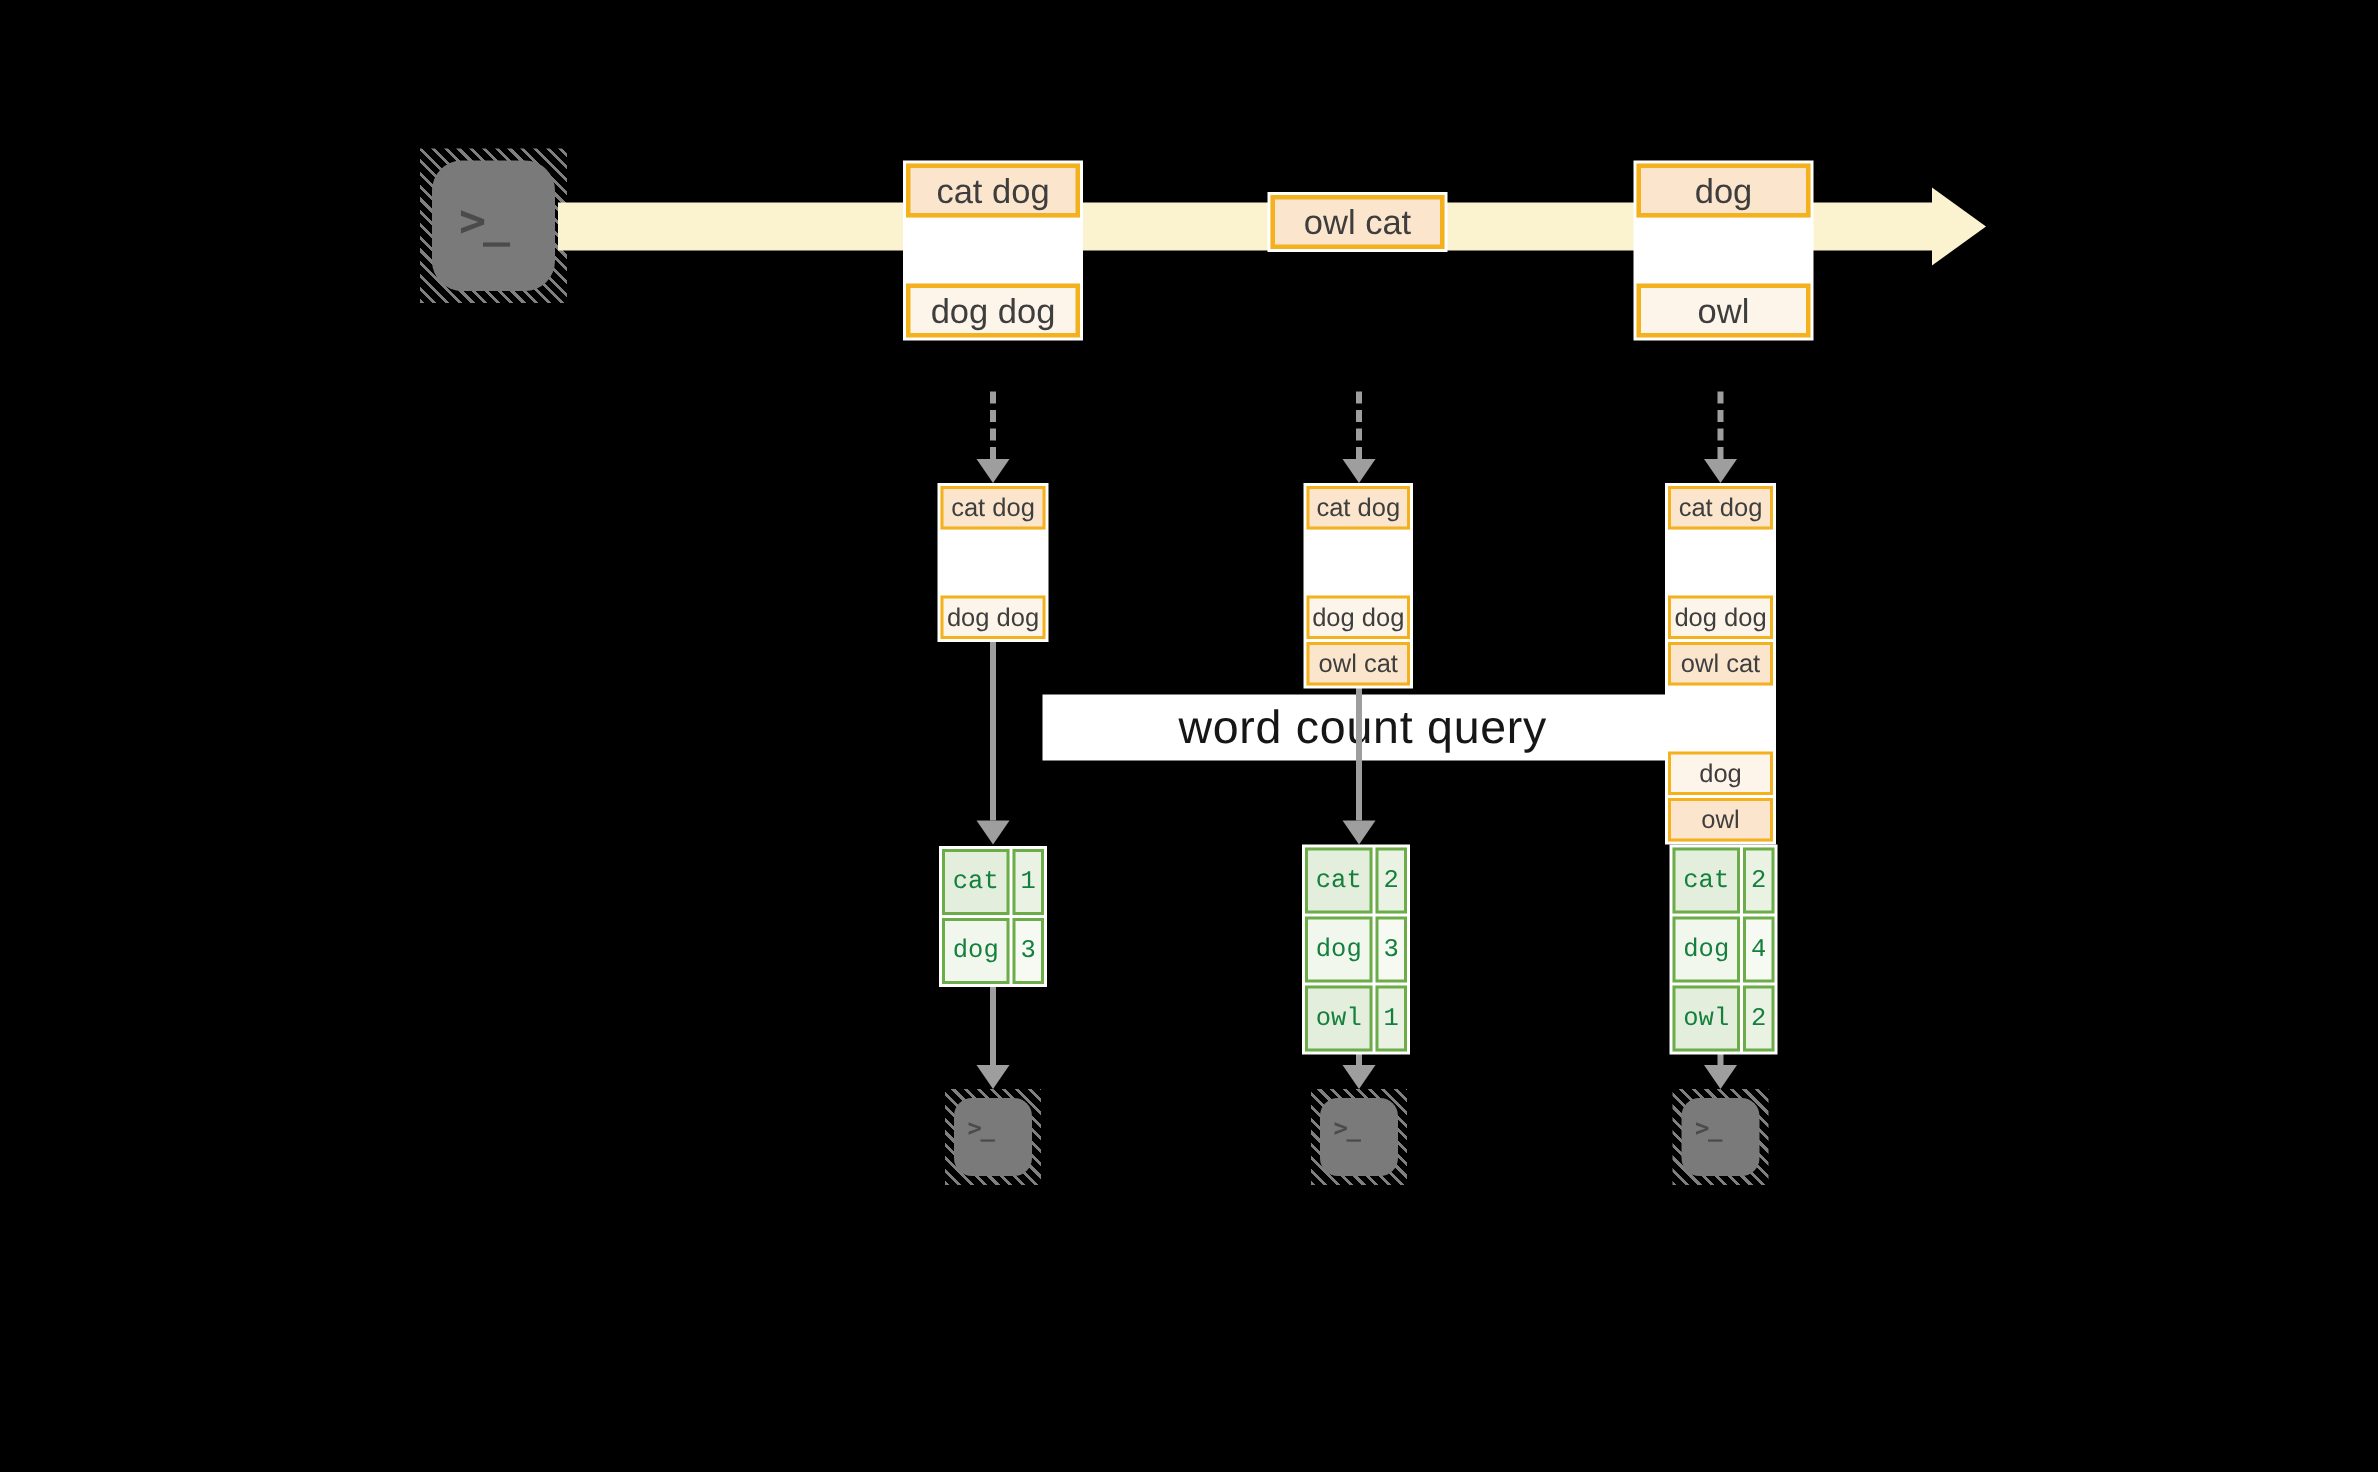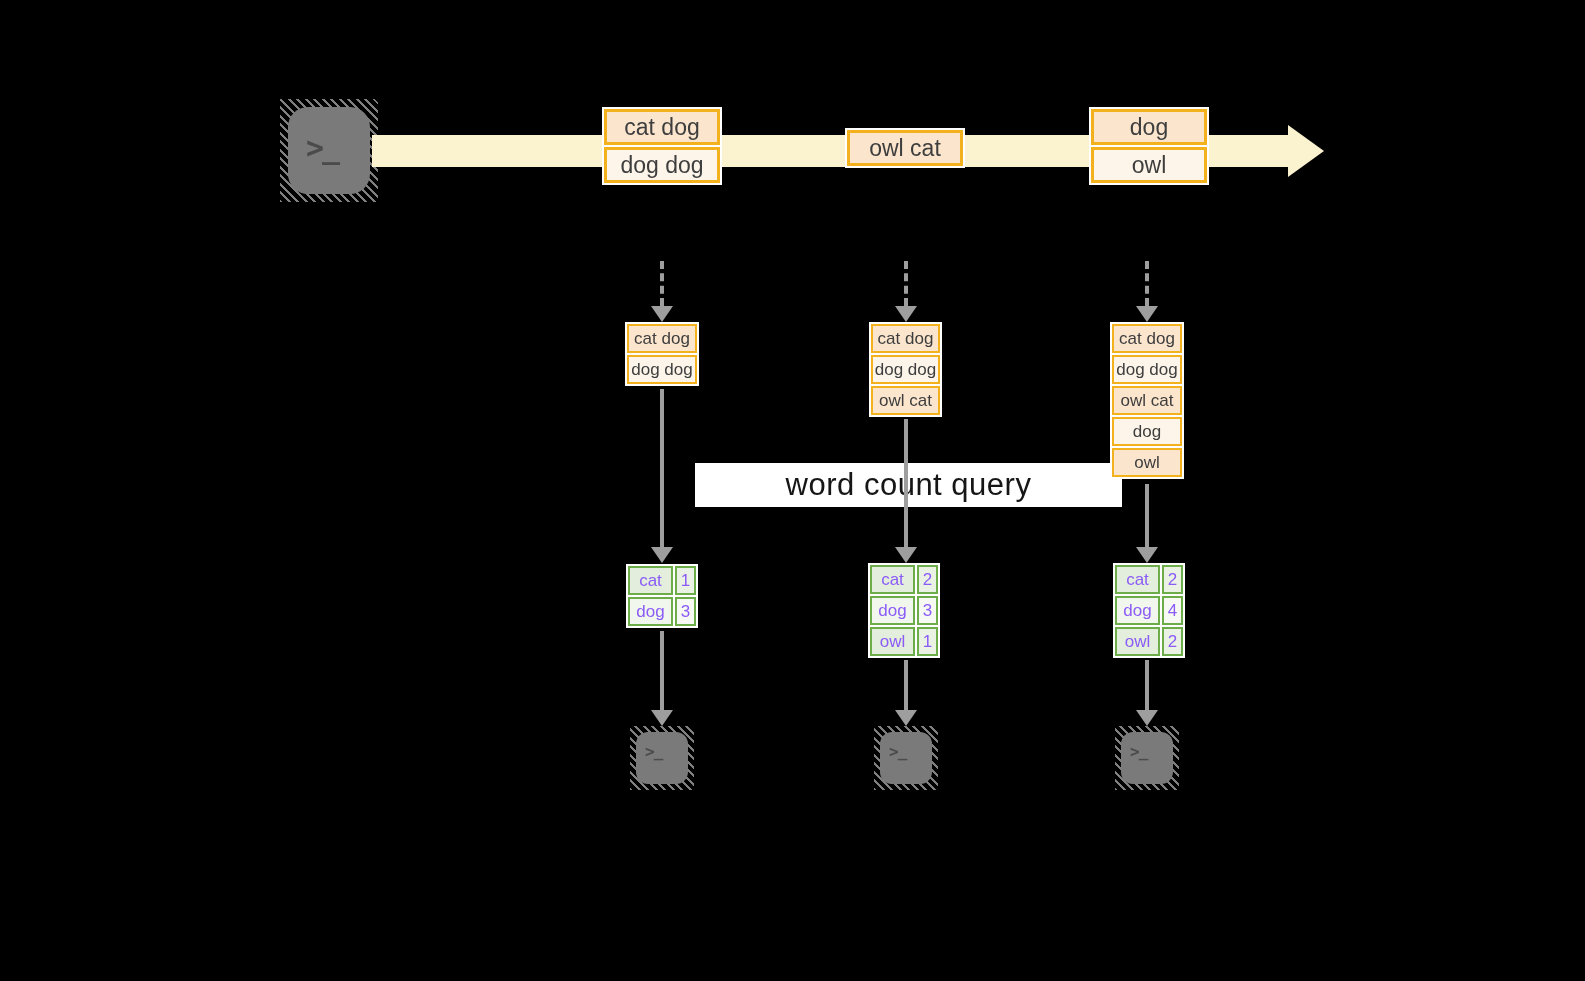--- a/index.html
+++ b/index.html
@@ -31,21 +31,21 @@
     border-left:36px solid #FBF2CF; }
 
   
   .gstack { position:absolute; background:#fff; padding:2px; display:flex;
     flex-direction:column; gap:2px; z-index:3; }
   .gstack .grow { display:flex; align-items:center; justify-content:center;
     color:#3e3e3e; width:100%; }
   .gstack.big .grow { height:36px; border:3px solid #F3B11D; font-size:23px; }
   .gstack.small .grow { height:29px; border:2px solid #F3B11D; font-size:17px; }
   .fill-a { background:#FBE5CD; }
-  .fill-b { background:#FDF5E9; }
+  .fill-b { background:#FDF5E9;margin-top:42px; }
   #event1 { left:602px; top:107px; width:120px; }
   #event2 { left:845px; top:128px; width:120px; }
   #event3 { left:1089px; top:107px; width:120px; }
   #state1 { left:625px; top:322px; width:74px; }
   #state2 { left:869px; top:322px; width:73px; }
   #state3 { left:1110px; top:322px; width:74px; }
 
   
   .dash-line { position:absolute; width:0; border-left:4px dashed #9E9E9E; z-index:2; }
   .solid-line { position:absolute; width:4px; background:#9E9E9E; z-index:2; }
@@ -54,22 +54,22 @@
     border-top:16px solid #9E9E9E; }
 
   
   #banner { position:absolute; left:695px; top:463px; width:427px; height:44px;
     background:#ffffff; z-index:1; display:flex; align-items:center; justify-content:center; }
   #banner .label { font-size:31px; font-weight:300; color:#161616; letter-spacing:.5px; }
 
   
   .ctable { position:absolute; background:#fff; padding:2px; display:grid;
     grid-template-columns:45px 21px; gap:2px; z-index:3; }
-  .ctable .cell { height:29px; border:2px solid #6CAD49; display:flex;
-    align-items:center; justify-content:center; font-size:17px; color:#8b5cf6; }
+  .ctable .cell { height:44px; border:2px solid #6CAD49; display:flex;
+    align-items:center; justify-content:center; font-size:17px; color:#15803d;font-family:Liberation Mono, monospace; }
   .g-dark-w { background:#E4EEDD; } .g-dark-n { background:#EAF2E4; }
   .g-light-w { background:#F2F7EE; } .g-light-n { background:#F6FAF3; }
   #table1 { left:626px; top:564px; }
   #table2 { left:868px; top:563px; }
   #table3 { left:1113px; top:563px; }
 </style>
 </head>
 <body>
 
 <div class="stage">

